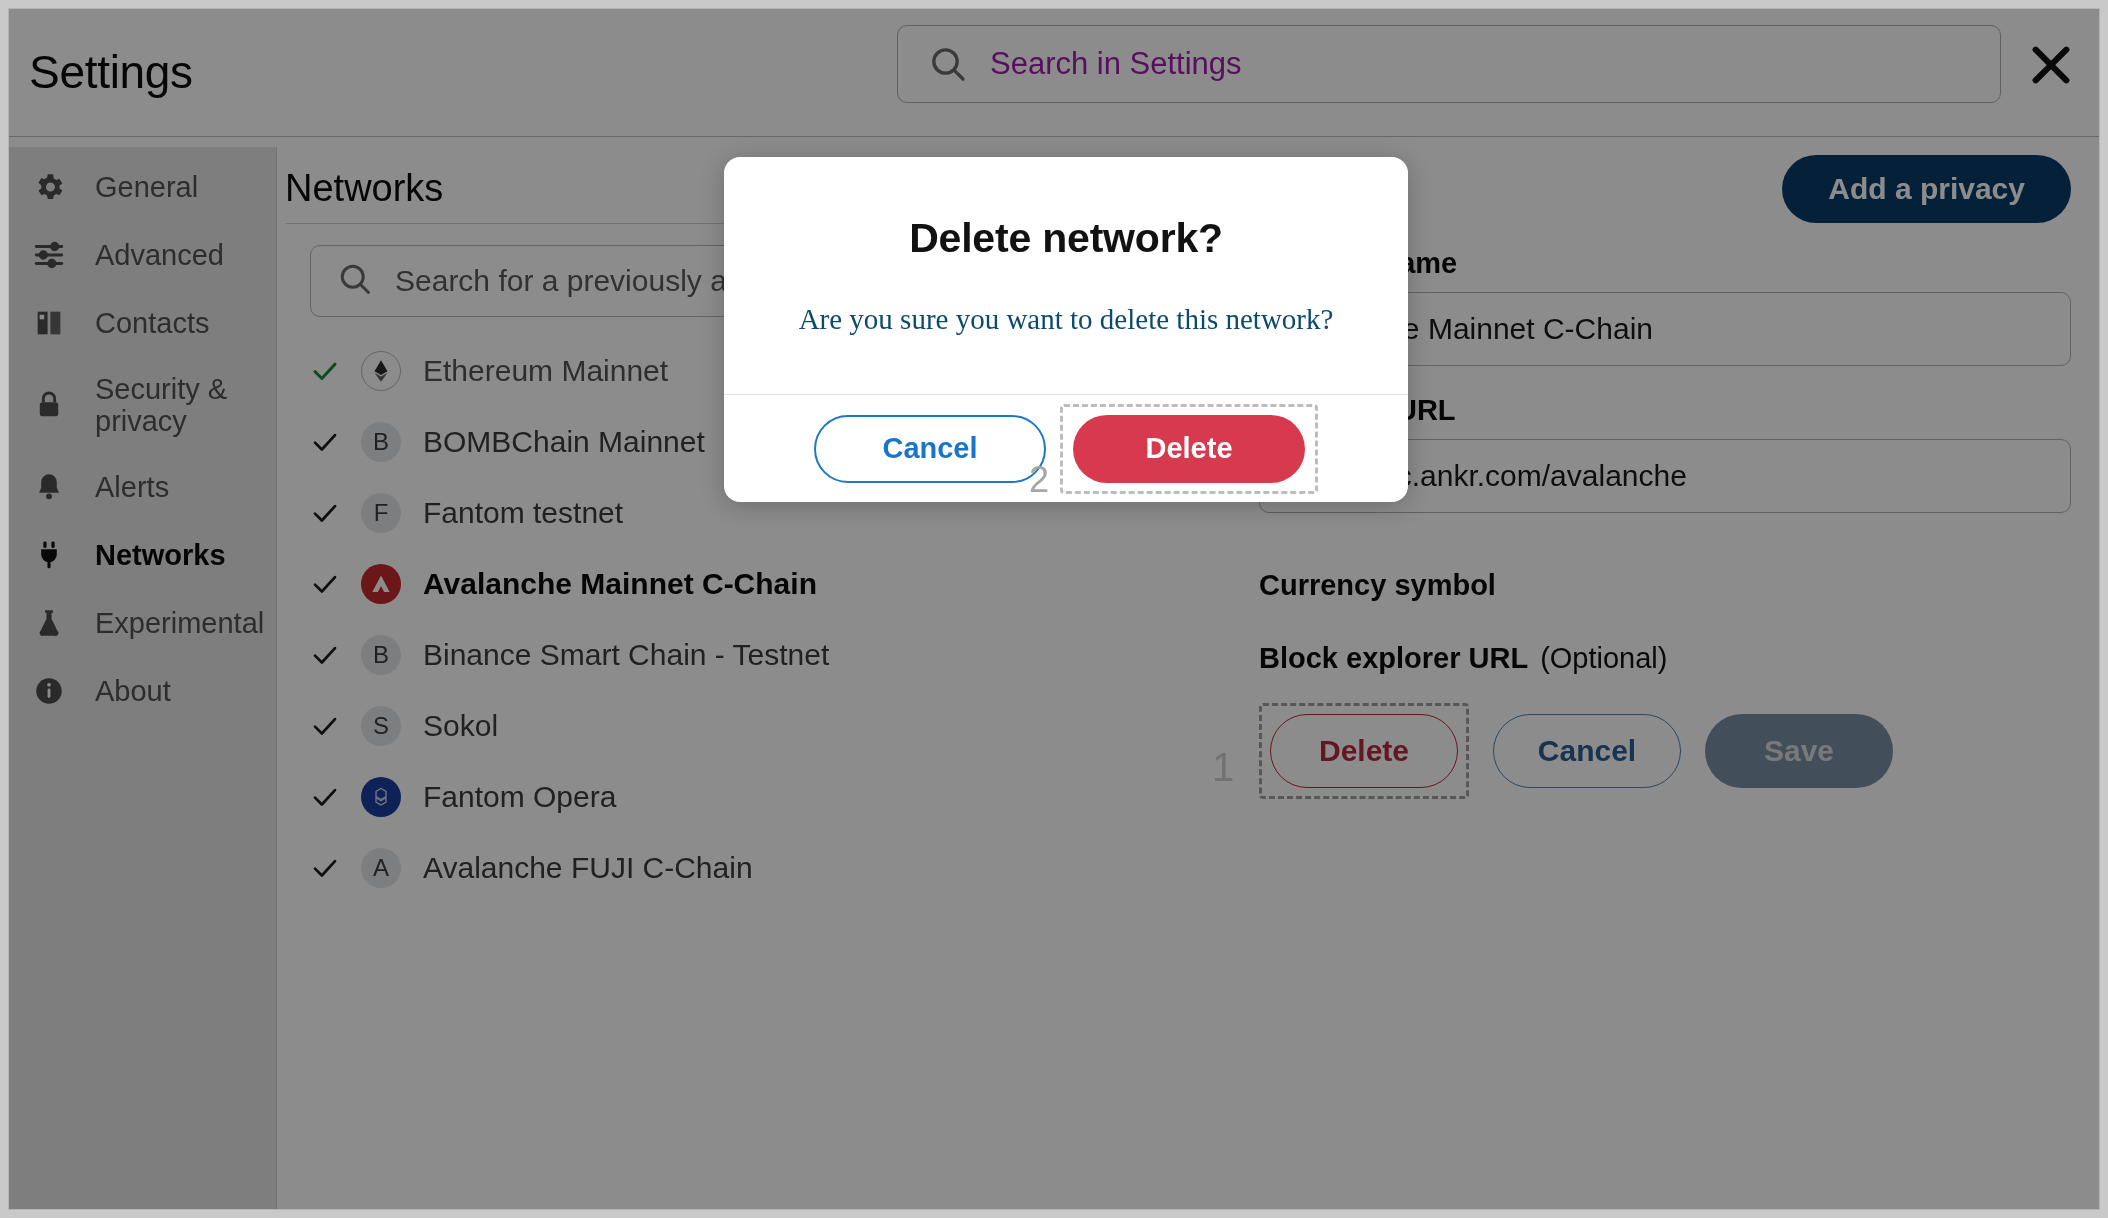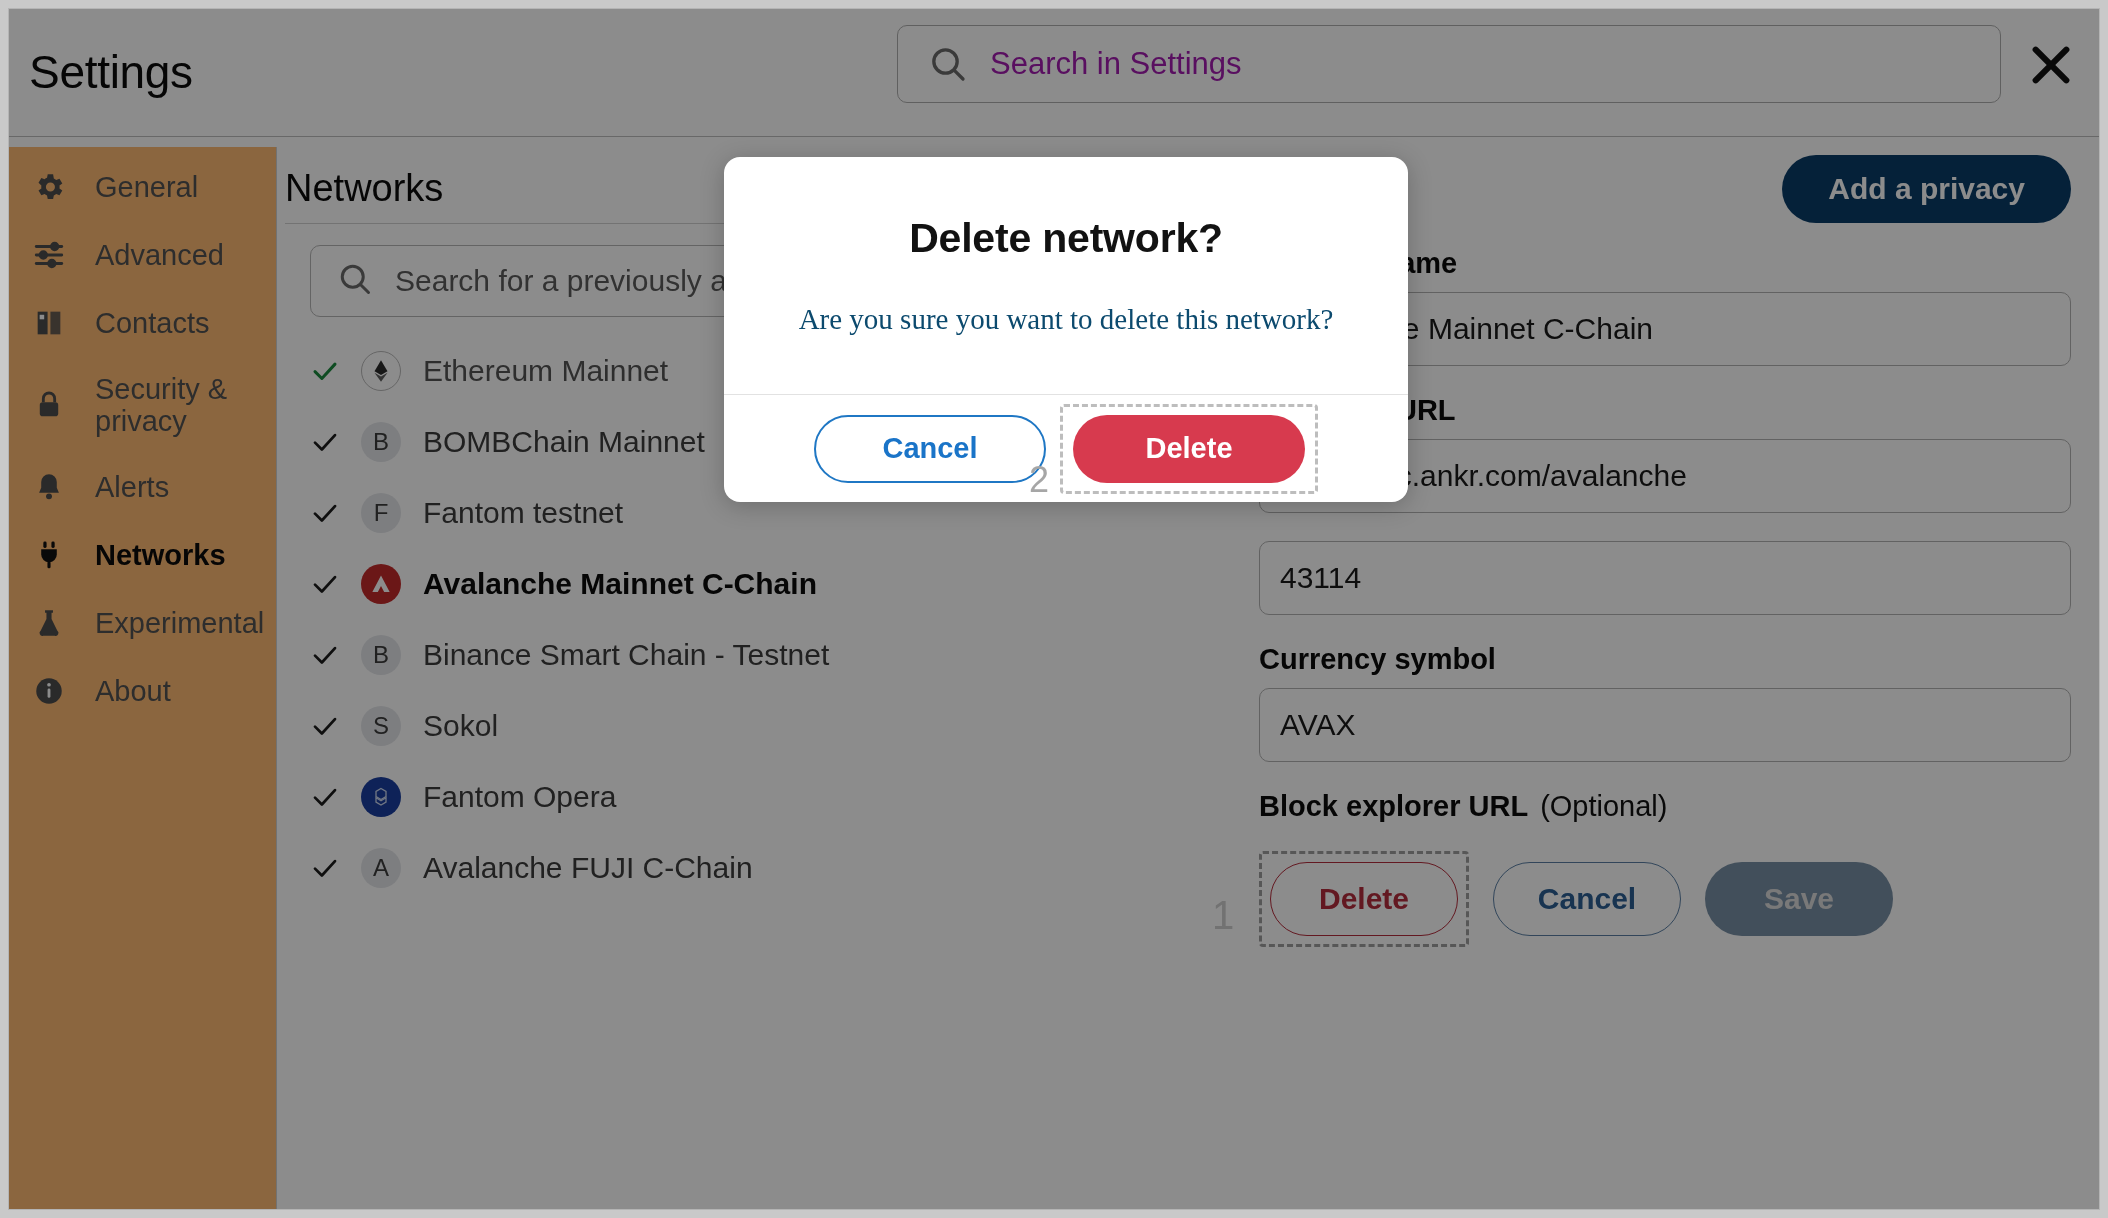--- a/index.html
+++ b/index.html
@@ -73,21 +73,21 @@
     cursor: pointer;
     background: none; border: none;
   }
 
   
   .sidebar {
     position: absolute;
     left: 0; top: 138px;
     width: 268px; height: 1064px;
     border-right: 1px solid #d0d0d0;
-    background: #fdba74;
+    background: #e5e5e5;
     padding-top: 6px;
   }
   .side-item {
     display: flex;
     align-items: center;
     height: 68px;
     padding-left: 22px;
     cursor: pointer;
   }
   .side-item .si-icon {
@@ -608,27 +608,25 @@
     </div>
     <div class="field-spacer"></div>
 
     <div class="field">
       <div class="field-label">New RPC URL</div>
       <input class="field-input" type="text" readonly="" value="https://rpc.ankr.com/avalanche" style="">
     </div>
     <div class="field-spacer"></div>
 
     <div class="field">
-      <input class="field-input" type="text" readonly="" value="43114" style="">
     </div>
     <div class="field-spacer"></div>
 
     <div class="field">
       <div class="field-label">Currency symbol</div>
-      <input class="field-input" type="text" readonly="" value="AVAX" style="">
     </div>
     <div class="field-spacer"></div>
 
     <div class="field">
       <div class="field-label">
         <span>Block explorer URL</span>
         <span class="optional">(Optional)</span>
       </div>
     </div>
 

